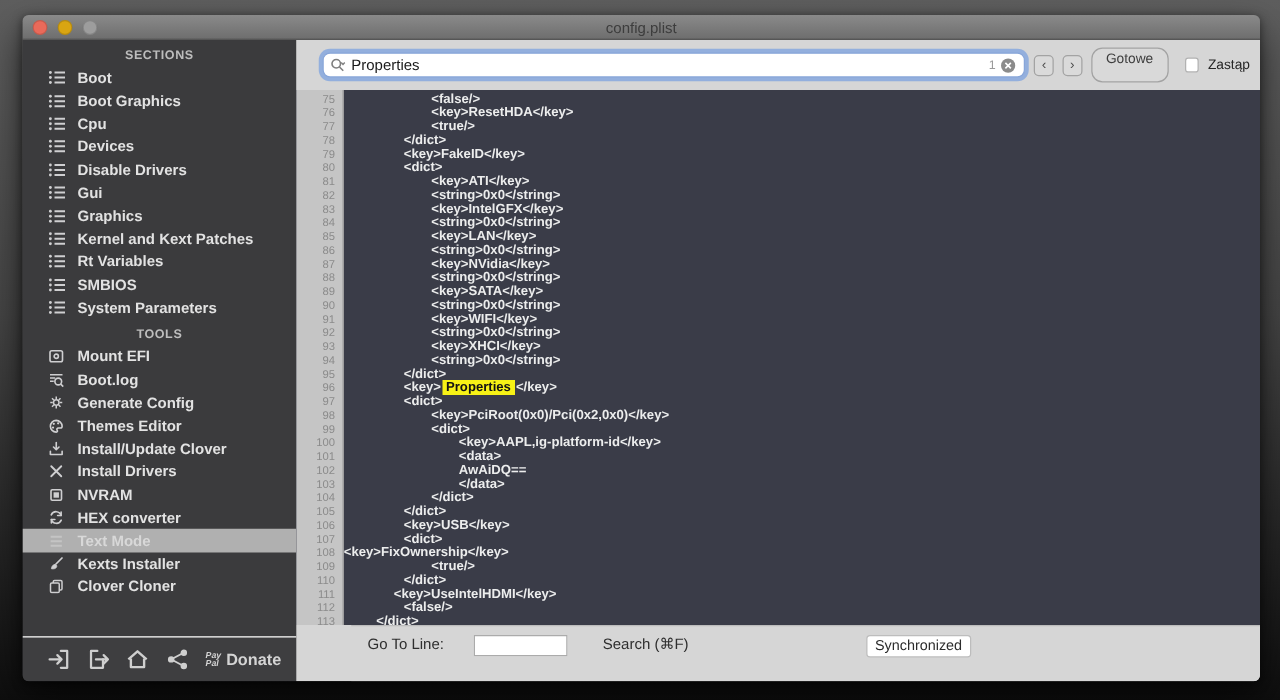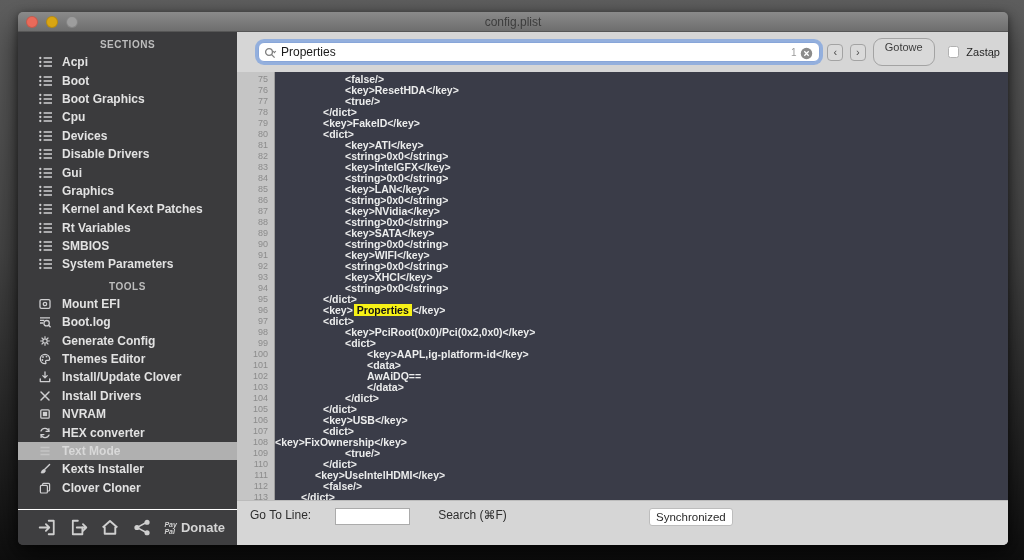--- a/index.html
+++ b/index.html
@@ -67,21 +67,21 @@
   .gutter .num { height:11px; line-height:11px; font-size:9px; color:#8b8b8b;
     text-align:right; padding-right:6px; }
   .code { flex:1; padding-top:2px; overflow:hidden; }
   .code .line { height:11px; line-height:11px; white-space:pre; font-size:10.5px;
     font-weight:bold; color:#eceded; letter-spacing:0; }
   .hl { background:#f7f216; color:#141414; padding:0 3px; margin:0 1px; }
 
   
   .bottombar { height:45px; flex:0 0 45px; border-top:1px solid #bcbcbc;
     display:flex; align-items:flex-start; padding:7px 13px 0; gap:24px;
-    font-size:12px; color:#2e2e2e; background:#d6d6d6; }
+    font-size:12px; color:#2e2e2e; background:#d6d6d6;margin-left:44px; }
   .gotoline { width:75px; height:17px; border:1px solid #ababab; background:#fff;
     font-size:11px; padding:0 4px; font-family:"Liberation Sans",sans-serif; }
   .searchhint { margin-left:4px; }
   .syncbtn { margin-left:118px; width:84px; height:18px; background:#fff;
     border:1px solid #bdbdbd; border-radius:3px; font-size:11.5px; color:#2c2c2c;
     text-align:center; line-height:16px; cursor:pointer; }
 </style>
 </head>
 <body>
 
@@ -94,35 +94,20 @@
       <span class="light" id="light-zoom" style="background: rgb(157, 157, 157);"></span>
     </div>
     <span class="title">config.plist</span>
   </div>
 
   <div class="winbody">
 
     <div class="sidebar">
       <div class="side-header">SECTIONS</div>
       <div id="sections-list">
-          <div class="side-item">
-            <span class="ic">
-              <svg viewBox="0 0 13 12" width="13" height="12">
-                <g fill="none" stroke="currentColor" stroke-width="1.7">
-                  <path d="M4.6 2h8.4M4.6 6h8.4M4.6 10h8.4"></path>
-                </g>
-                <g fill="currentColor">
-                  <circle cx="1.3" cy="2" r="1.15"></circle>
-                  <circle cx="1.3" cy="6" r="1.15"></circle>
-                  <circle cx="1.3" cy="10" r="1.15"></circle>
-                </g>
-              </svg>
-            </span>
-            <span>Acpi</span>
-          </div>
           <div class="side-item">
             <span class="ic">
               <svg viewBox="0 0 13 12" width="13" height="12">
                 <g fill="none" stroke="currentColor" stroke-width="1.7">
                   <path d="M4.6 2h8.4M4.6 6h8.4M4.6 10h8.4"></path>
                 </g>
                 <g fill="currentColor">
                   <circle cx="1.3" cy="2" r="1.15"></circle>
                   <circle cx="1.3" cy="6" r="1.15"></circle>
                   <circle cx="1.3" cy="10" r="1.15"></circle>

